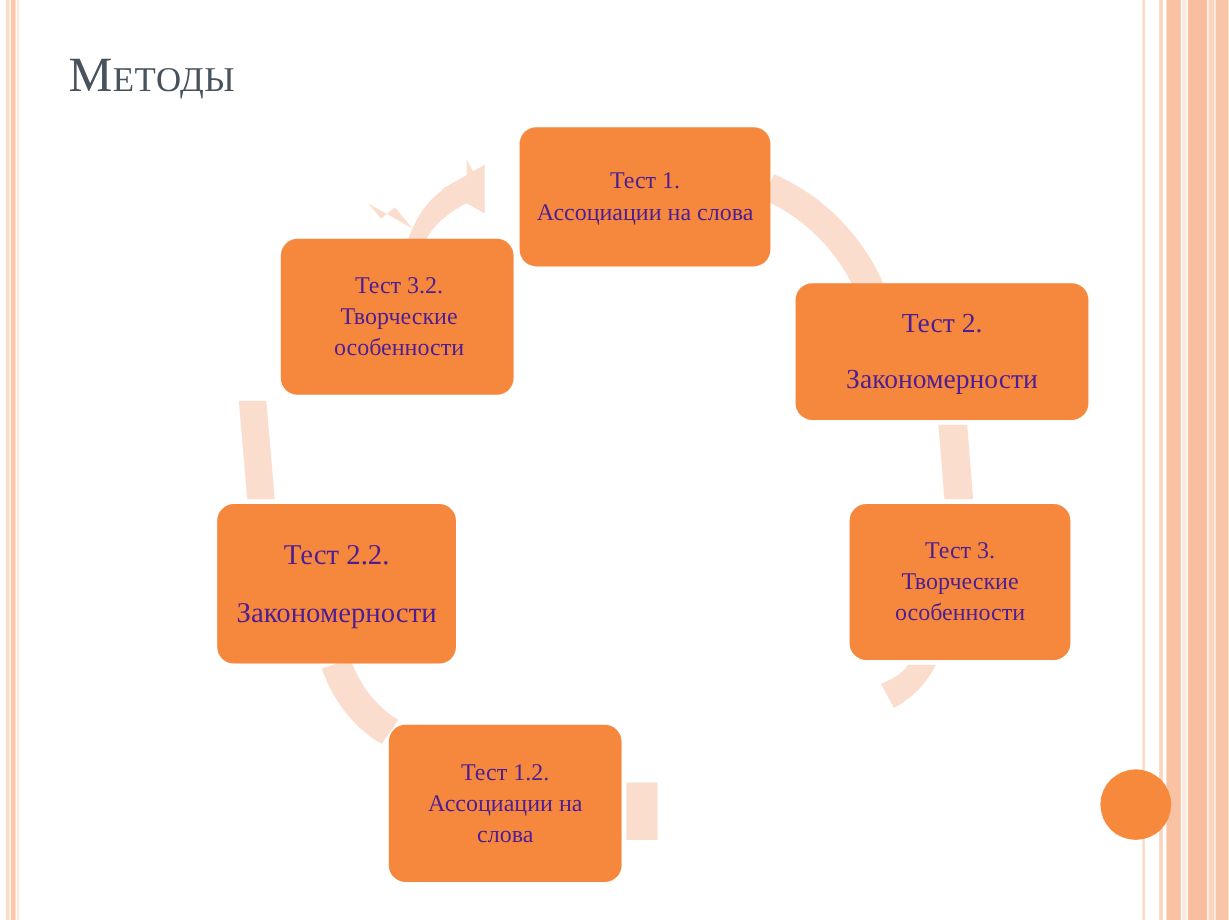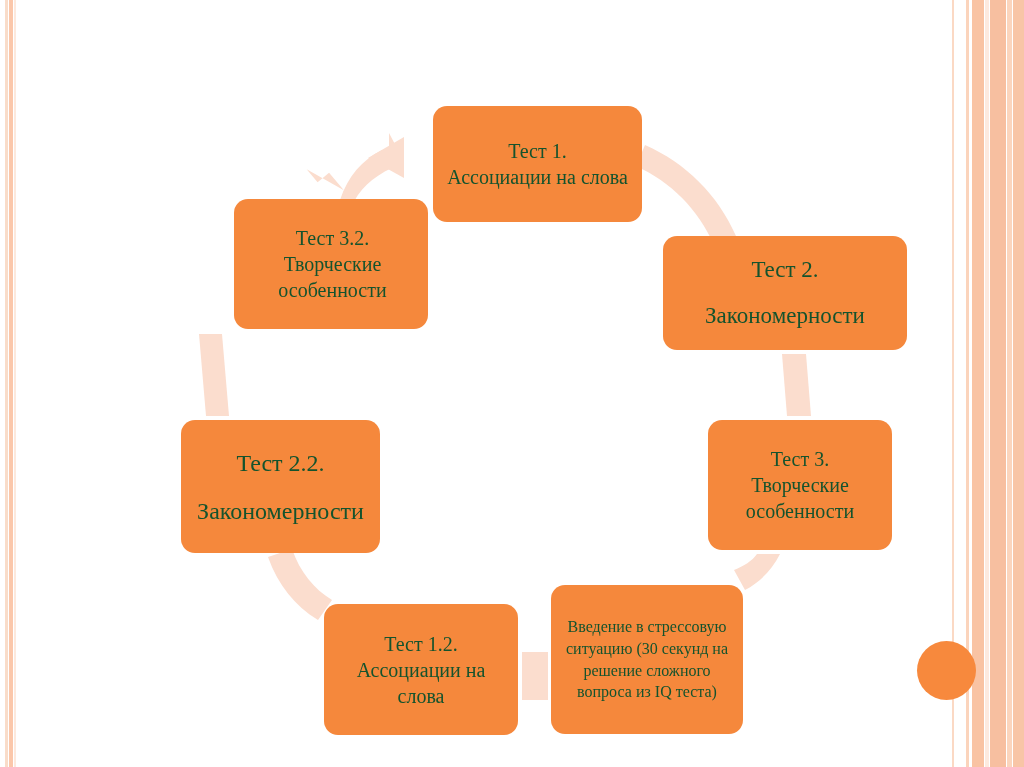--- a/index.html
+++ b/index.html
@@ -67,21 +67,21 @@
   }
   .connector-layer {
     position: absolute;
     left: 0; top: 0;
     width: 1024px; height: 767px;
   }
   .node {
     position: absolute;
     background: #f5883c;
     border-radius: 14px;
-    color: #14532d;
+    color: #4c1d95;
     display: flex;
     align-items: center;
     justify-content: center;
     text-align: center;
     line-height: 1.30;
     padding: 4px 10px;
     box-sizing: border-box;
     font-family: "Liberation Serif", "DejaVu Serif", serif;
   }
   .node-text { width: 100%; }
@@ -107,20 +107,21 @@
   <div class="stripe stripe-right-a"></div>
   <div class="stripe stripe-right-b"></div>
   <div class="stripe stripe-right-c"></div>
   <div class="stripe stripe-right-d"></div>
   <div class="stripe stripe-right-e"></div>
   <div class="stripe stripe-right-f"></div>
   <div class="stripe stripe-right-g"></div>
 
   <div class="deco-circle"></div>
 
+  <div class="slide-title">Методы</div>
 
   <div id="cycle">
 
     <svg class="connector-layer" viewBox="0 0 1024 767">
 
       <g>
         <path d="M 331 195 L 331 172 L 316 172 L 316 155 Z" fill="#fbddce" transform="rotate(-40 331 175)"></path>
         <path d="M 345 196 C 352 176, 366 160, 389 150 L 389 167 L 398 150 L 389 133 L 389 150 Z" fill="#fbddce"></path>
         <path d="M 368 158 L 404 137 L 404 178 Z" fill="#fbddce"></path>
         <path d="M 340 200 C 348 176, 362 160, 382 150 L 392 168 C 372 177, 358 191, 352 206 Z" fill="#fbddce"></path>
@@ -144,23 +145,20 @@
 Ассоциации на слова</span>
     </div>
     <div class="node n2">
       <span class="node-text" style="white-space:pre-line;">Тест 2.
 Закономерности</span>
     </div>
     <div class="node n3">
       <span class="node-text" style="white-space:pre-line;">Тест 3.
 Творческие особенности</span>
     </div>
-    <div class="node n4">
-      <span class="node-text">Введение в стрессовую ситуацию (30 секунд на решение сложного вопроса из IQ теста)</span>
-    </div>
     <div class="node n5">
       <span class="node-text" style="white-space:pre-line;">Тест 1.2.
 Ассоциации на слова</span>
     </div>
     <div class="node n6">
       <span class="node-text" style="white-space:pre-line;">Тест 2.2.
 Закономерности</span>
     </div>
     <div class="node n7">
       <span class="node-text" style="white-space:pre-line;">Тест 3.2.

